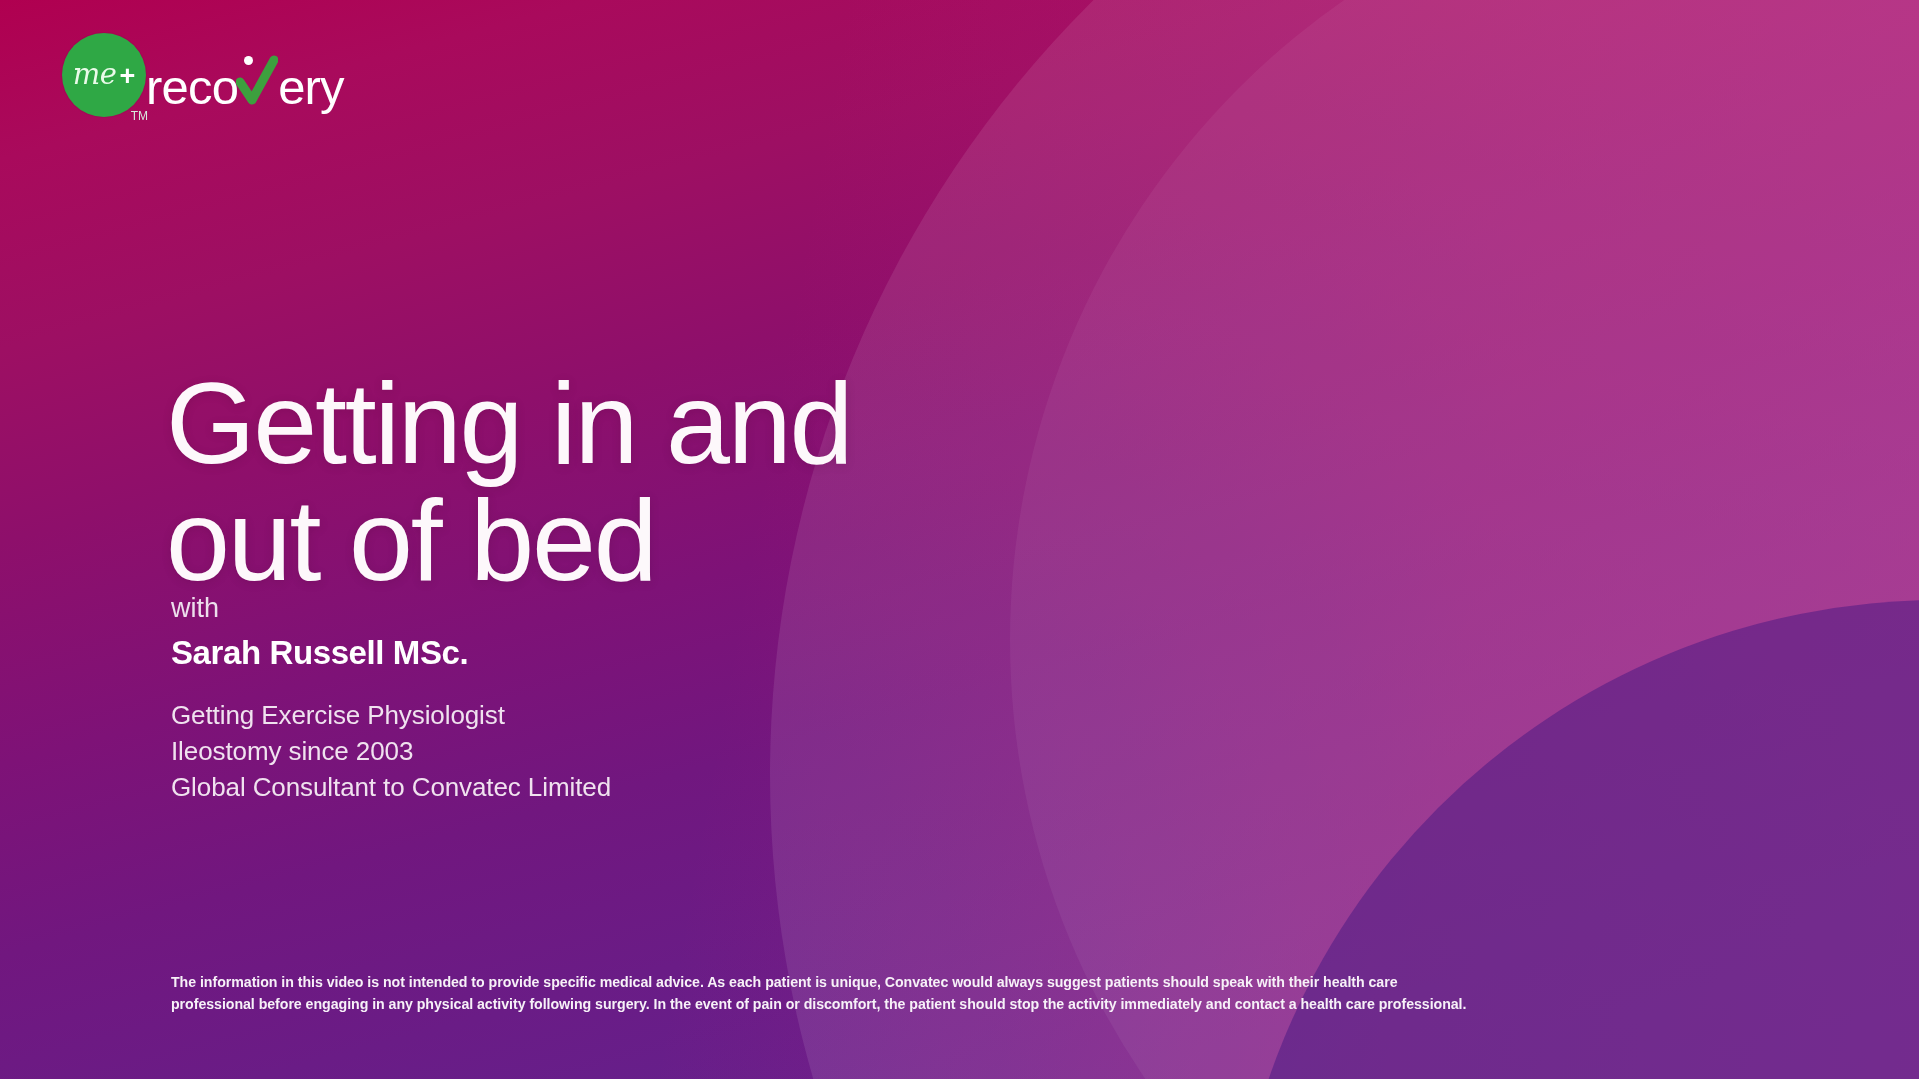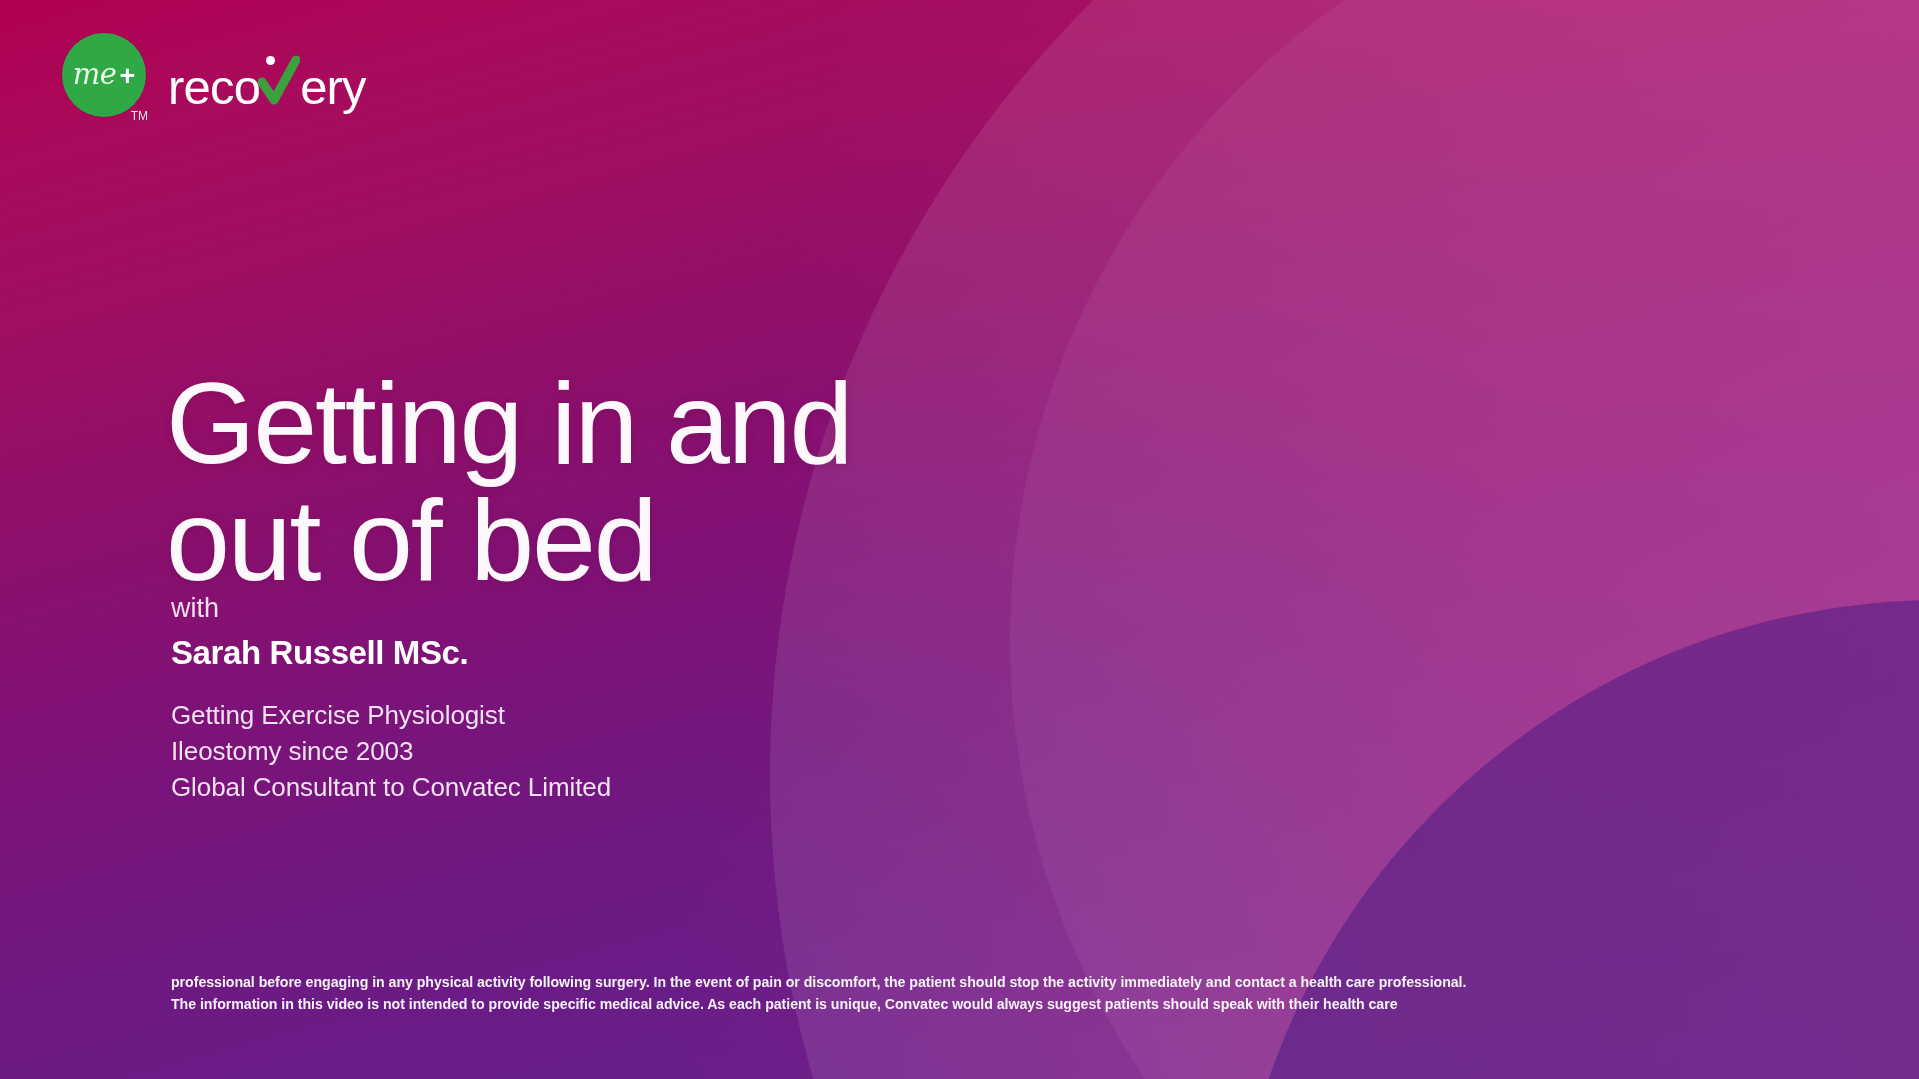--- a/index.html
+++ b/index.html
@@ -66,21 +66,20 @@
     background: rgba(62, 20, 128, 0.46);
   }
 
   
   .logo-row {
     position: absolute;
     left: 62px;
     top: 33px;
     display: flex;
     align-items: center;
-    gap: 22px;
   }
   .logo-mark {
     position: relative;
     width: 84px;
     height: 84px;
     border-radius: 50%;
     background: #2fa845;
     display: flex;
     align-items: center;
     justify-content: center;
@@ -233,17 +232,17 @@
     <div class="with">with</div>
     <div class="name">Sarah Russell MSc.</div>
     <div class="cred">
       <div>Getting Exercise Physiologist</div>
       <div>Ileostomy since 2003</div>
       <div>Global Consultant to Convatec Limited</div>
     </div>
   </div>
 
   <div class="disclaimer">
+    <span class="dline">The information in this video is not intended to provide specific medical advice. As each patient is unique, Convatec would always suggest patients should speak with their health care</span>
     <span class="dline">professional before engaging in any physical activity following surgery. In the event of pain or discomfort, the patient should stop the activity immediately and contact a health care professional.</span>
-    <span class="dline">The information in this video is not intended to provide specific medical advice. As each patient is unique, Convatec would always suggest patients should speak with their health care</span>
   </div>
 
 </div>
 
 </body></html>

